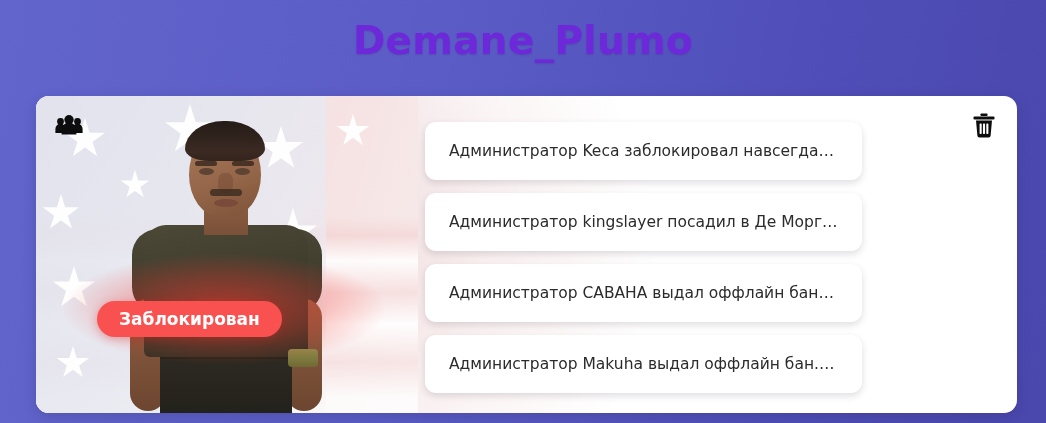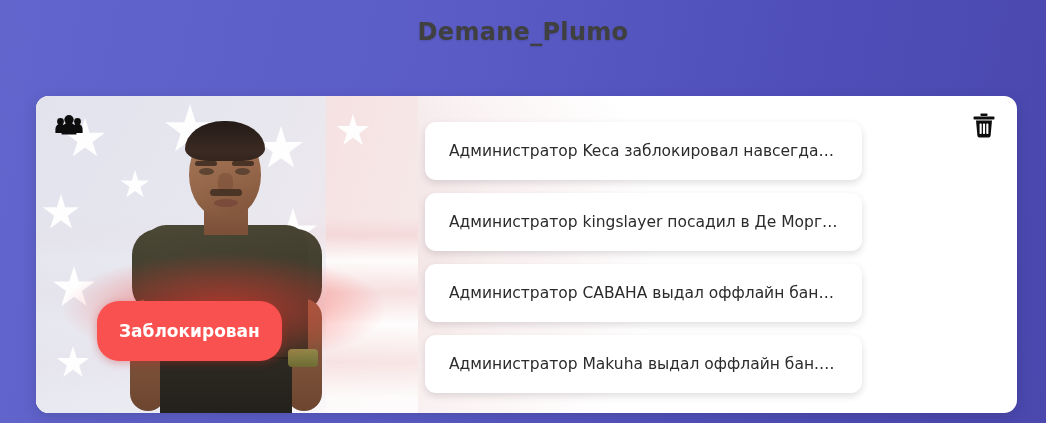--- a/index.html
+++ b/index.html
@@ -16,22 +16,22 @@
     position: relative;
   }
 
   
   .page-title {
     position: absolute;
     top: 18px;
     left: 0;
     width: 1046px;
     text-align: center;
-    color: #404040;
-    font-size: 24px;
+    color: #6d28d9;
+    font-size: 39px;
     font-weight: bold;
     letter-spacing: 0.3px;
     text-shadow: 0 1px 2px rgba(0,0,0,0.12);
   }
 
   
   .profile-card {
     position: absolute;
     left: 36px;
     top: 96px;
@@ -207,21 +207,21 @@
     width: 320px;
     height: 110px;
     background: radial-gradient(ellipse at center, rgba(243,58,48,0.62) 0%, rgba(243,58,48,0.28) 42%, rgba(243,58,48,0.0) 72%);
     pointer-events: none;
   }
 
   .ban-badge {
     position: absolute;
     left: 61px;
     top: 205px;
-    padding: 20px 22px;
+    padding: 8px 22px;
     background: #f9514f;
     color: #ffffff;
     font-size: 17px;
     font-weight: bold;
     border-radius: 22px;
     box-shadow: 0 2px 8px rgba(200,40,40,0.35);
     white-space: nowrap;
   }
 
   

